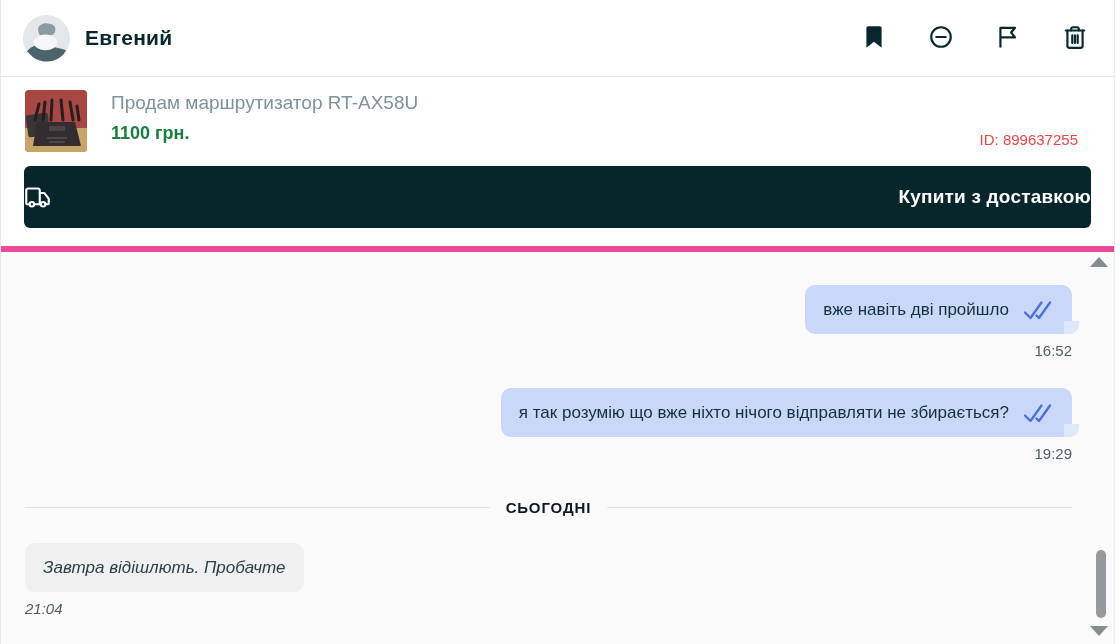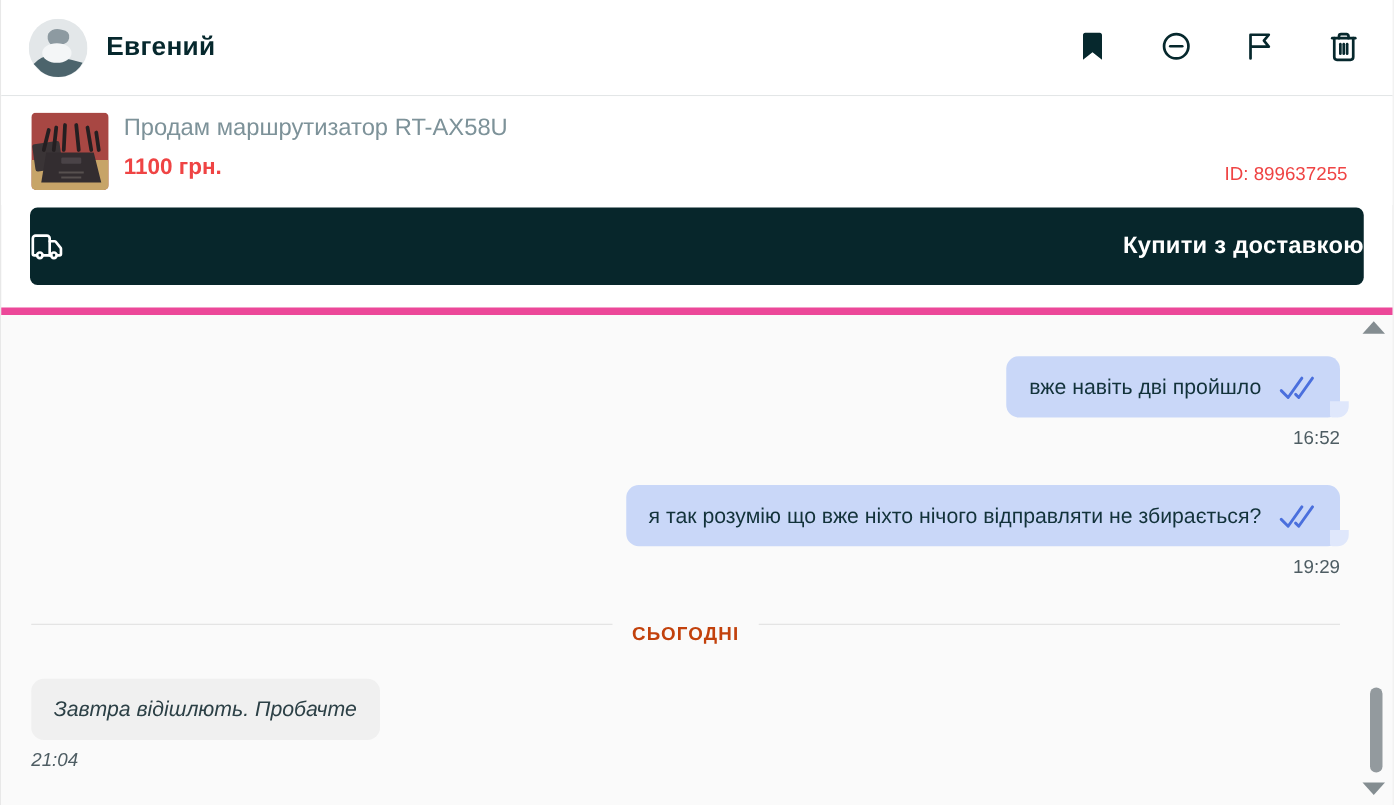--- a/index.html
+++ b/index.html
@@ -21,26 +21,26 @@
   }
   .avatar { width: 47px; height: 47px; border-radius: 50%; flex: 0 0 47px; }
   .user-name { font-size: 21px; font-weight: bold; color: #06282d; letter-spacing: .2px; }
   .header-actions { margin-left: auto; display: flex; align-items: center; gap: 40px; }
   .icon-btn { width: 27px; height: 27px; background: none; border: none; cursor: pointer; padding: 0; display: flex; align-items: center; justify-content: center; }
   .icon-btn svg { width: 26px; height: 26px; }
 
   
   .product-bar {
     display: flex; align-items: flex-start;
-    padding: 13px 36px 12px 24px; gap: 12px; background: #fff;
+    padding: 13px 36px 12px 24px; gap: 24px; background: #fff;
   }
   .thumb { width: 62px; height: 62px; border-radius: 4px; overflow: hidden; flex: 0 0 62px; }
   .product-info { display: flex; flex-direction: column; gap: 9px; padding-top: 2px; }
   .product-title { font-size: 19px; color: #7d9299; }
-  .product-price { font-size: 18px; font-weight: bold; color: #ef4444; }
+  .product-price { font-size: 18px; font-weight: bold; color: #15803d; }
   .product-id { margin-left: auto; align-self: flex-end; font-size: 15px; color: #ef4444; padding-bottom: 4px; }
 
   
   .buy-button {
     margin: 2px 23px 0 23px; height: 62px; flex: 0 0 62px;
     border: none; border-radius: 6px; background: #07262b; color: #fff;
     font-family: "Liberation Sans", sans-serif;
     font-size: 19px; font-weight: bold; letter-spacing: .2px;
     display: flex; align-items: center; justify-content: space-between; gap: 14px;
     cursor: pointer;
@@ -69,22 +69,22 @@
     width: 15px; height: 13px; background: #dfe7fb;
     border-radius: 0 0 9px 2px;
   }
   .bubble.in { background: #f0f0f0; color: #2c4046; }
 
   .msg-time { font-size: 15px; color: #4e5d63; margin-top: 8px; }
 
   .read-check { width: 31px; height: 20px; flex: 0 0 31px; }
 
   .date-divider {
-    display: flex; margin-top: 37px;
-    font-size: 15px; font-weight: bold; letter-spacing: .9px; color: #c2410c;
+    display: flex; align-items: center; margin-top: 37px;
+    font-size: 15px; font-weight: bold; letter-spacing: .9px; color: #0f172a;
   }
   .date-divider::before, .date-divider::after {
     content: ""; flex: 1; height: 1px; background: #e4e4e4;
   }
   .date-divider::before { margin-right: 16px; }
   .date-divider::after { margin-left: 16px; }
 
   .msg-row.incoming { margin-top: 27px; }
 
   

